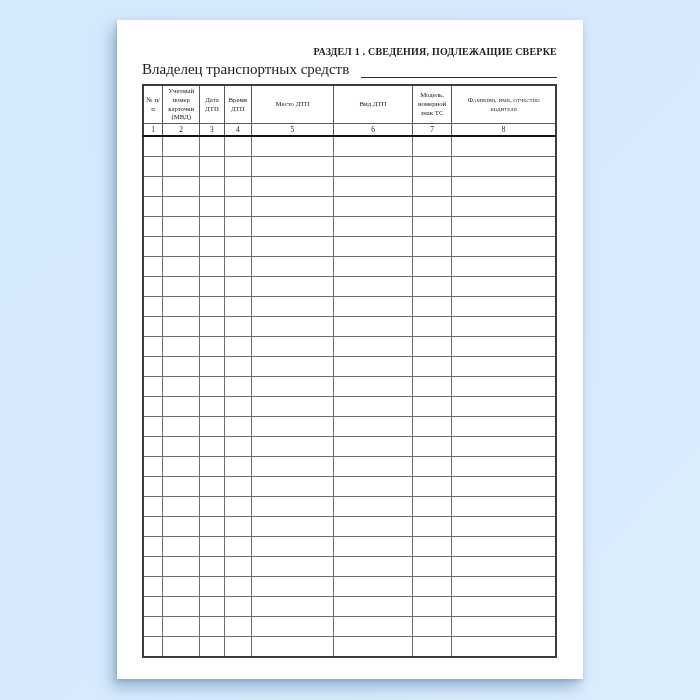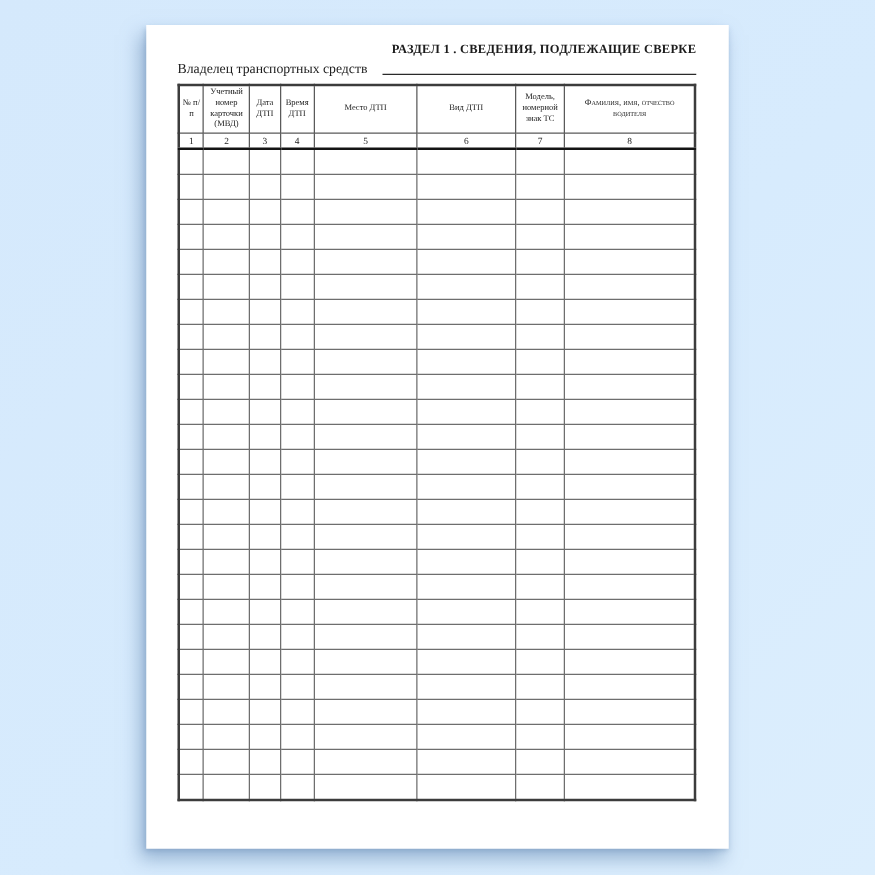--- a/index.html
+++ b/index.html
@@ -19,31 +19,32 @@
     left: 117px; top: 20px;
     width: 466px; height: 659px;
     background: #ffffff;
     box-shadow: -5px 8px 14px rgba(96, 133, 176, 0.55), -1px 2px 4px rgba(96,133,176,0.35);
   }
   .content {
     position: absolute;
     left: 25px; right: 26px; top: 0;
   }
   .section-title {
-    margin-top: 14px;
+    margin-top: 26px;
     text-align: right;
     font-weight: bold;
     font-size: 10px;
     letter-spacing: 0.2px;
     white-space: nowrap;
   }
   .owner-row {
     display: flex;
+    align-items: flex-end;
     margin-top: 4px;
-    font-size: 11px;
+    font-size: 15px;
   }
   .owner-label { white-space: nowrap; }
   .owner-line {
     flex: 1;
     margin-left: 12px;
     border-bottom: 1px solid #2a2a2a;
     height: 10px;
     min-width: 40px;
   }
   table.ver-table {

